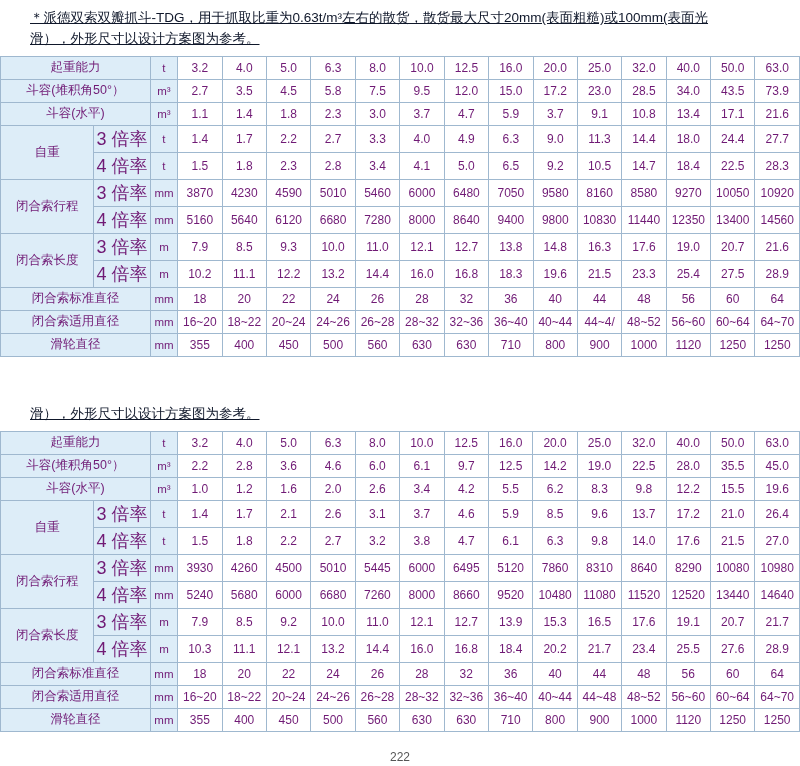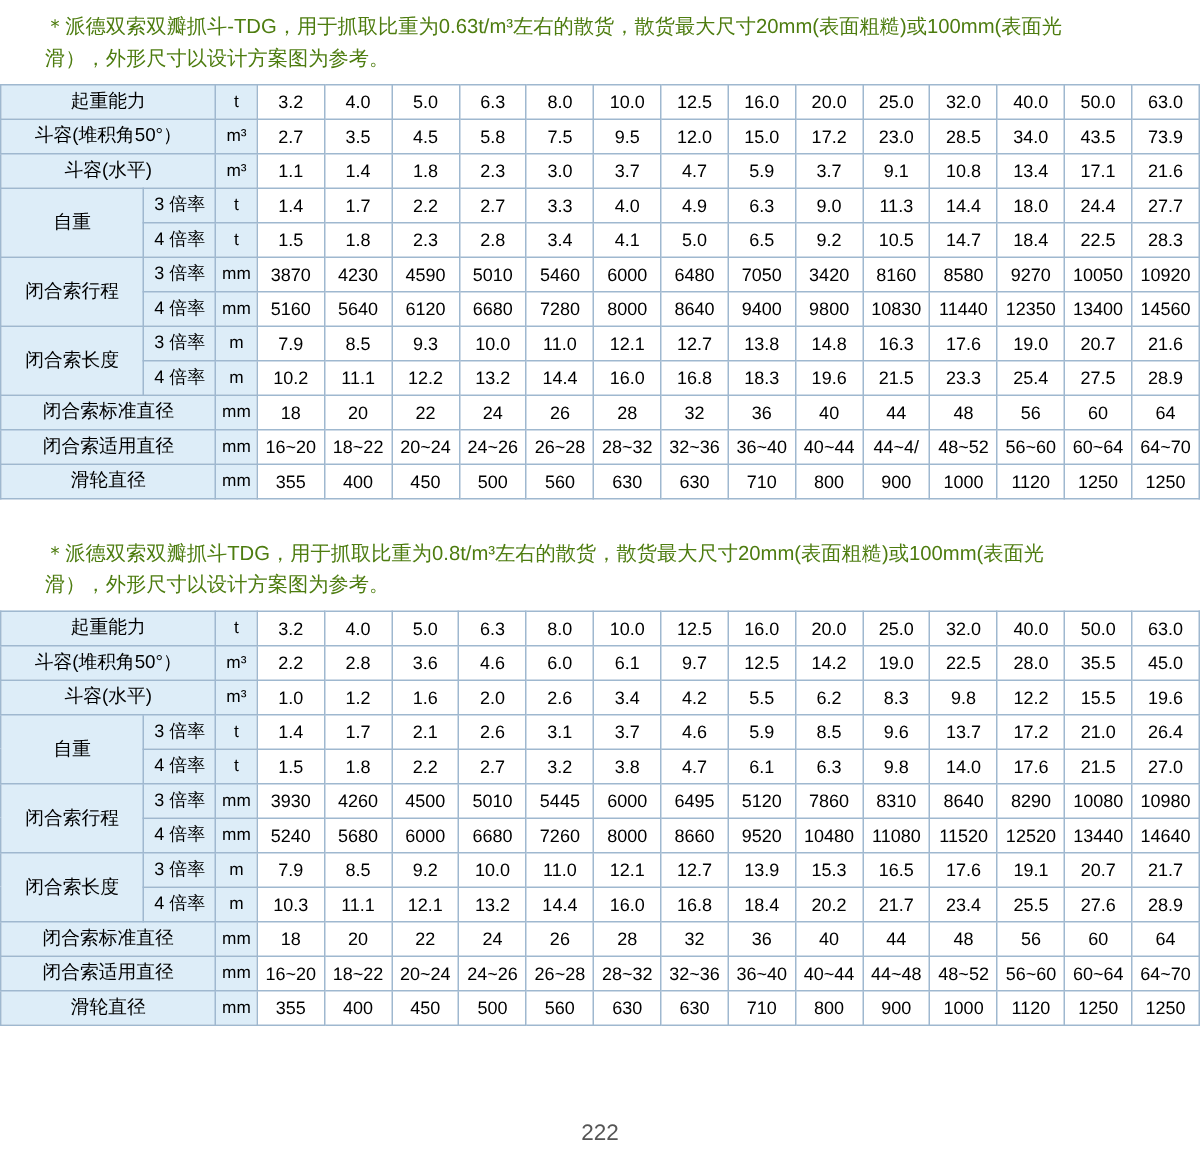--- a/index.html
+++ b/index.html
@@ -16,70 +16,71 @@
     overflow: hidden;
   }
   .page {
     width: 800px;
     padding: 0;
     box-sizing: border-box;
   }
   .intro {
     font-size: 13.5px;
     line-height: 1.55;
-    color: #4d7c0f;
+    color: #0f172a;
     margin: 8px 26px 6px 30px;
     text-align: justify;
+    text-decoration: underline;
   }
   .tbl-wrap {
     margin: 6px 0 0 0;
     display: flex;
     justify-content: center;
   }
   table.spec {
     border-collapse: collapse;
     table-layout: fixed;
     font-size: 12px;
-    color: #000000;
+    color: #701a75;
   }
   table.spec td {
     border: 1px solid #9fb8cf;
     text-align: center;
     vertical-align: middle;
     height: 20px;
     padding: 1px 2px;
     white-space: nowrap;
   }
   td.lbl {
     background: #ddedf8;
     font-size: 12.5px;
     width: 118px;
   }
   td.sublbl {
     background: #ddedf8;
-    font-size: 12px;
+    font-size: 18px;
     width: 52px;
   }
   td.unit {
     background: #ddedf8;
     width: 26px;
     font-size: 11.5px;
   }
   td.val {
     background: #ffffff;
     width: 46px;
     font-size: 12px;
   }
   .pagenum {
     position: absolute;
     bottom: 2px;
     left: 0;
     width: 800px;
     text-align: center;
-    font-size: 15px;
+    font-size: 12px;
     color: #555;
   }
   .spacer {
     height: 18px;
   }
 </style>
 </head>
 <body>
 
 <div class="page">
@@ -189,21 +190,21 @@
             <td class="sublbl">3 倍率</td>
             <td class="unit">mm</td>
             <td class="val">3870</td>
             <td class="val">4230</td>
             <td class="val">4590</td>
             <td class="val">5010</td>
             <td class="val">5460</td>
             <td class="val">6000</td>
             <td class="val">6480</td>
             <td class="val">7050</td>
-            <td class="val">3420</td>
+            <td class="val">9580</td>
             <td class="val">8160</td>
             <td class="val">8580</td>
             <td class="val">9270</td>
             <td class="val">10050</td>
             <td class="val">10920</td>
           </tr>
           <tr>
             <td class="sublbl">4 倍率</td>
             <td class="unit">mm</td>
             <td class="val">5160</td>
@@ -312,21 +313,20 @@
             <td class="val">1250</td>
             <td class="val">1250</td>
           </tr>
         </tbody>
     </table>
   </div>
 
   <div class="spacer"></div>
 
   <div class="intro">
-    <span>＊派德双索双瓣抓斗TDG，用于抓取比重为0.8t/m³左右的散货，散货最大尺寸20mm(表面粗糙)或100mm(表面光</span>
     <br>
     <span>滑），外形尺寸以设计方案图为参考。</span>
   </div>
 
   <div class="tbl-wrap">
     <table class="spec">
       <tbody>
           <tr>
             <td class="lbl" colspan="2">起重能力</td>
             <td class="unit">t</td>

